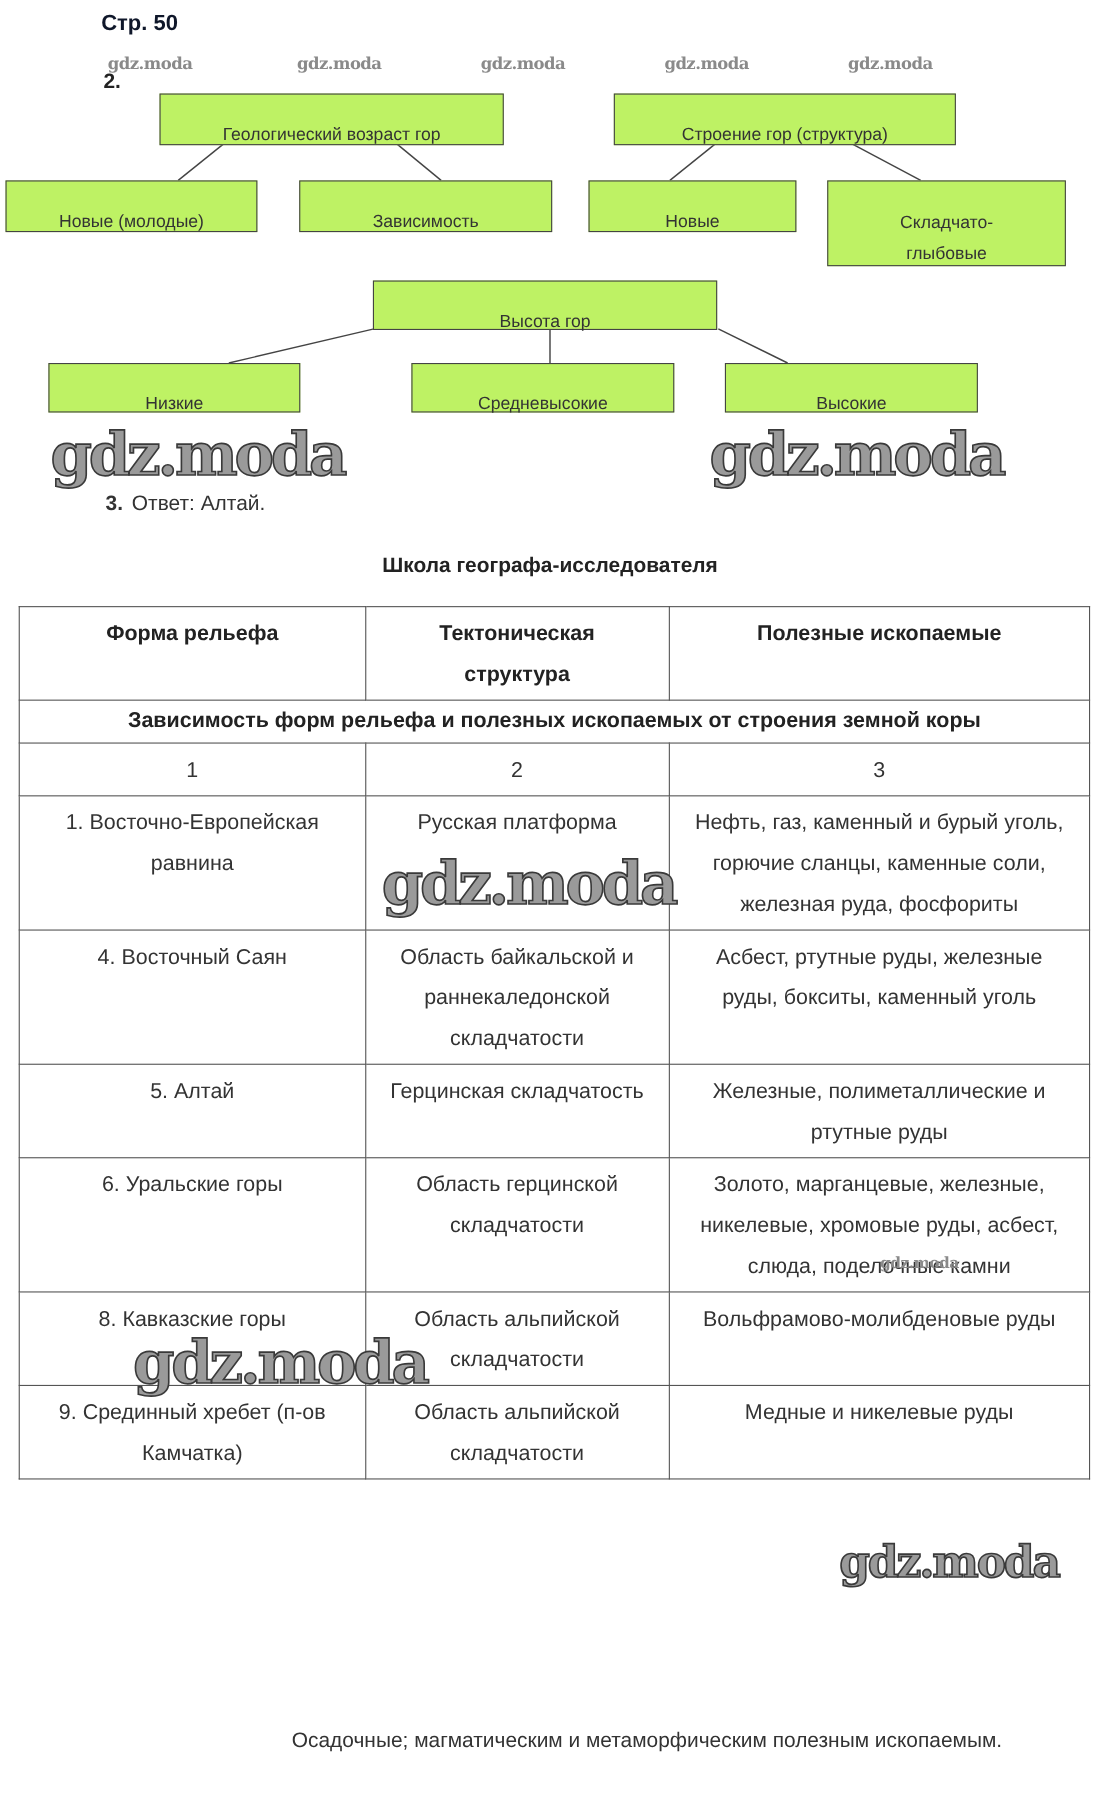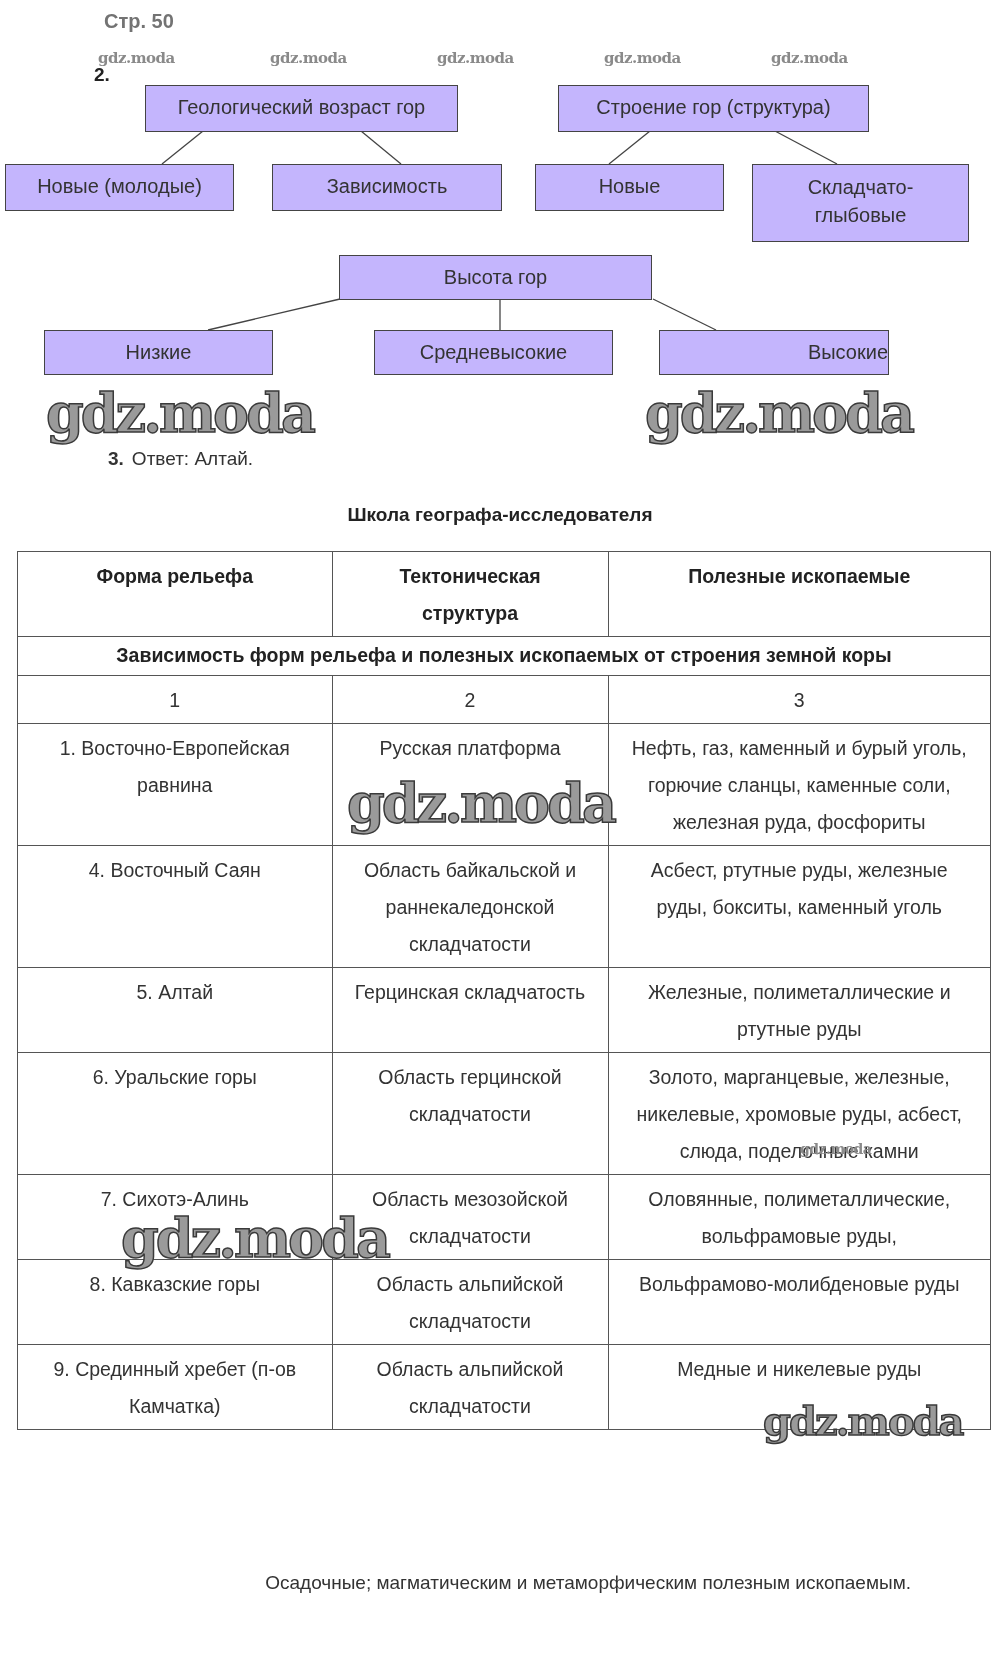--- a/index.html
+++ b/index.html
@@ -1,29 +1,29 @@
 <!DOCTYPE html>
 <html><head>
 <meta charset="utf-8">
 <style>
   html, body { margin: 0; padding: 0; background: #ffffff; }
   body { width: 1000px; height: 1653px; position: relative; overflow: hidden;
          font-family: "Liberation Sans", sans-serif; color: #222; }
   .abs { position: absolute; }
-  .page-label { left: 104px; top: 10px; font-size: 20px; font-weight: bold; color: #737373; }
+  .page-label { left: 92px; top: 10px; font-size: 20px; font-weight: bold; color: #0f172a; }
   .task-num { font-size: 19px; font-weight: bold; color: #222; }
-  .box { position: absolute; border: 1.5px solid #444; background: #c4b5fd; box-sizing: border-box;
-         font-size: 20px; color: #333; text-align: center; line-height: 26px; padding-top: 8px; }
+  .box { position: absolute; border: 1.5px solid #444; background: #bef264; box-sizing: border-box;
+         font-size: 16px; color: #333; text-align: center; line-height: 26px; padding-top: 24px; }
   svg.lines { position: absolute; left: 0; top: 0; width: 1000px; height: 400px; pointer-events: none; }
   .wm-small { position: absolute; font-family: "DejaVu Serif", serif; font-weight: bold;
               font-size: 15px; color: #8a8a8a; letter-spacing: -0.5px; }
   .wm-big { position: absolute; font-family: "DejaVu Serif", serif; font-weight: bold;
             font-size: 54px; letter-spacing: -3px; color: #9a9a9a;
             -webkit-text-stroke: 1.5px #3a3a3a; line-height: 1; }
-  .answer3 { left: 108px; top: 448px; font-size: 19px; color: #333; }
+  .answer3 { left: 96px; top: 448px; font-size: 19px; color: #333; }
   .answer3 b { font-weight: bold; margin-right: 8px; }
   .section-title { left: 0; width: 1000px; top: 504px; text-align: center; font-size: 19px; font-weight: bold; color: #222; }
   table.geo { position: absolute; left: 17px; top: 551px; width: 974px; border-collapse: collapse;
               font-size: 19.5px; color: #333; }
   table.geo td, table.geo th { border: 1.5px solid #555; text-align: center; vertical-align: top;
               padding: 6px 4px 4px 4px; line-height: 37px; }
   table.geo th { font-weight: bold; color: #222; }
   table.geo .caption-cell { line-height: 24px; padding: 6px 4px 8px 4px; }
   col.c1 { width: 315px; } col.c2 { width: 276px; } col.c3 { width: 383px; }
   .footer { left: 0; width: 911px; top: 1572px; text-align: right; font-size: 19px; color: #333; }
@@ -58,21 +58,21 @@
 <div class="box" style="left:272px;top:164px;width:230px;height:47px;">Зависимость</div>
 
 <div class="box" style="left:558px;top:85px;width:311px;height:47px;">Строение гор (структура)</div>
 <div class="box" style="left:535px;top:164px;width:189px;height:47px;">Новые</div>
 <div class="box" style="left:752px;top:164px;width:217px;height:78px;white-space:pre-line;line-height:28px;">Складчато-
 глыбовые</div>
 
 <div class="box" style="left:339px;top:255px;width:313px;height:45px;">Высота  гор</div>
 <div class="box" style="left:44px;top:330px;width:229px;height:45px;">Низкие</div>
 <div class="box" style="left:374px;top:330px;width:239px;height:45px;">Средневысокие</div>
-<div class="box" style="left:659px;top:330px;width:230px;height:45px;text-align:right;">Высокие</div>
+<div class="box" style="left:659px;top:330px;width:230px;height:45px;">Высокие</div>
 
 <div class="wm-big" style="left:46px;top:386px;">gdz.moda</div>
 <div class="wm-big" style="left:645px;top:386px;">gdz.moda</div>
 
 <div class="abs answer3">
   <b>3.</b><span>Ответ: Алтай.</span>
 </div>
 
 <div class="abs section-title">Школа географа-исследователя</div>
 
@@ -110,25 +110,20 @@
     <td>5. Алтай</td>
     <td>Герцинская складчатость</td>
     <td style="padding-left:16px;padding-right:16px;">Железные, полиметаллические и ртутные руды</td>
   </tr>
   <tr>
     <td>6. Уральские горы</td>
     <td style="padding-left:40px;padding-right:40px;">Область герцинской складчатости</td>
     <td style="padding-left:14px;padding-right:14px;">Золото, марганцевые, железные, никелевые, хромовые руды, асбест, слюда, поделочные камни</td>
   </tr>
   <tr>
-    <td>7. Сихотэ-Алинь</td>
-    <td style="padding-left:30px;padding-right:30px;">Область мезозойской складчатости</td>
-    <td style="padding-left:20px;padding-right:20px;">Оловянные, полиметаллические, вольфрамовые руды,</td>
-  </tr>
-  <tr>
     <td>8. Кавказские горы</td>
     <td style="padding-left:40px;padding-right:40px;">Область альпийской складчатости</td>
     <td style="height:64px;">Вольфрамово-молибденовые руды</td>
   </tr>
   <tr>
     <td style="padding-left:20px;padding-right:20px;">9. Срединный хребет (п-ов Камчатка)</td>
     <td style="padding-left:40px;padding-right:40px;">Область альпийской складчатости</td>
     <td>Медные и никелевые руды</td>
   </tr>
 </tbody>

